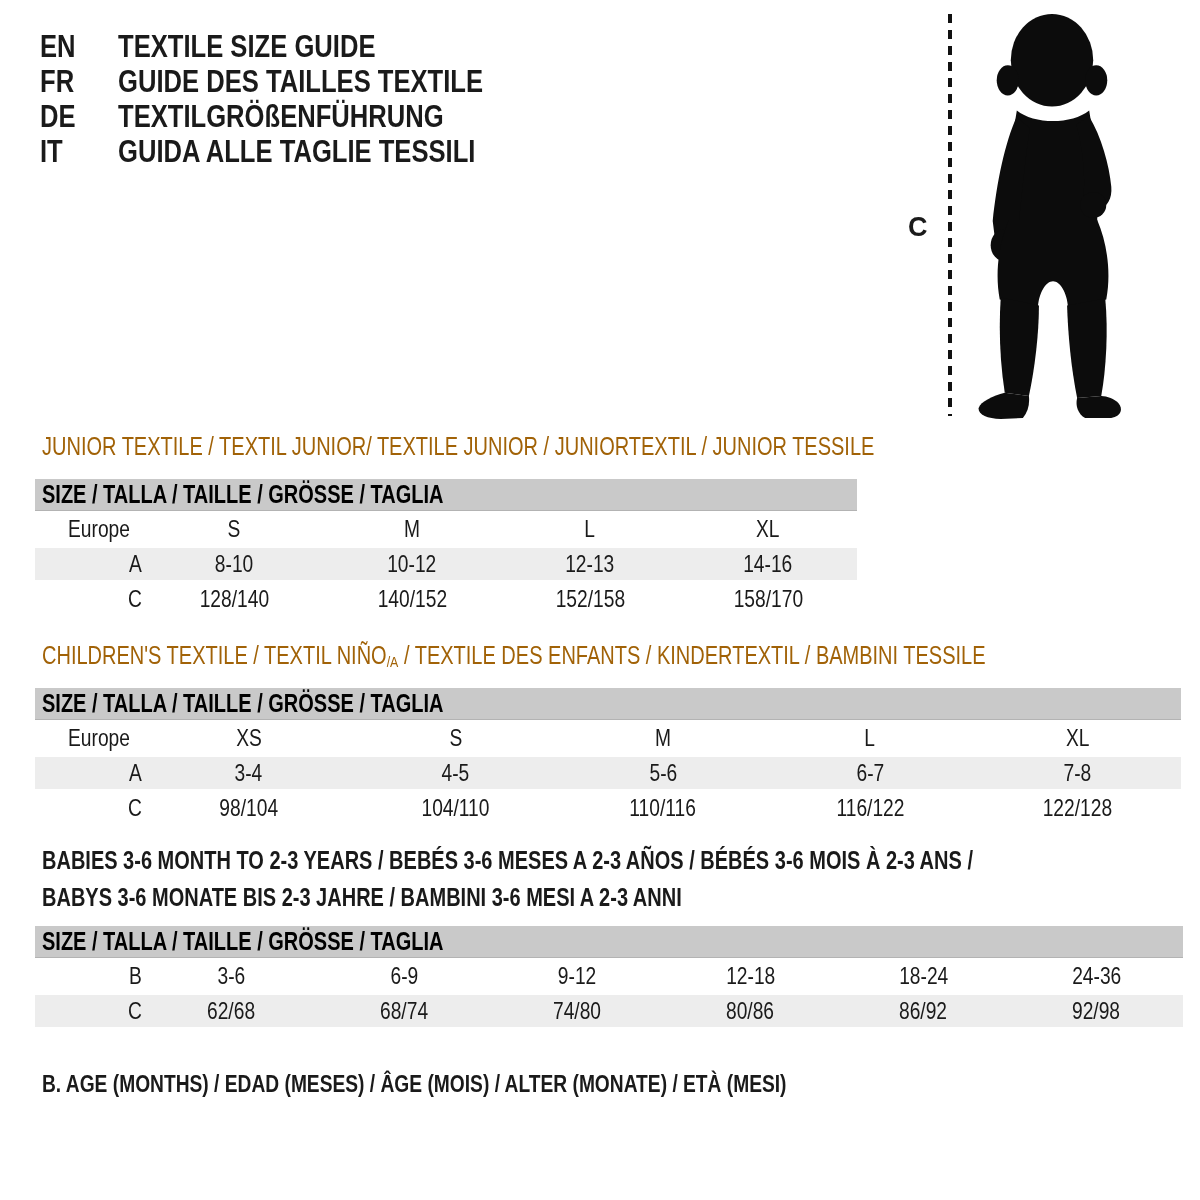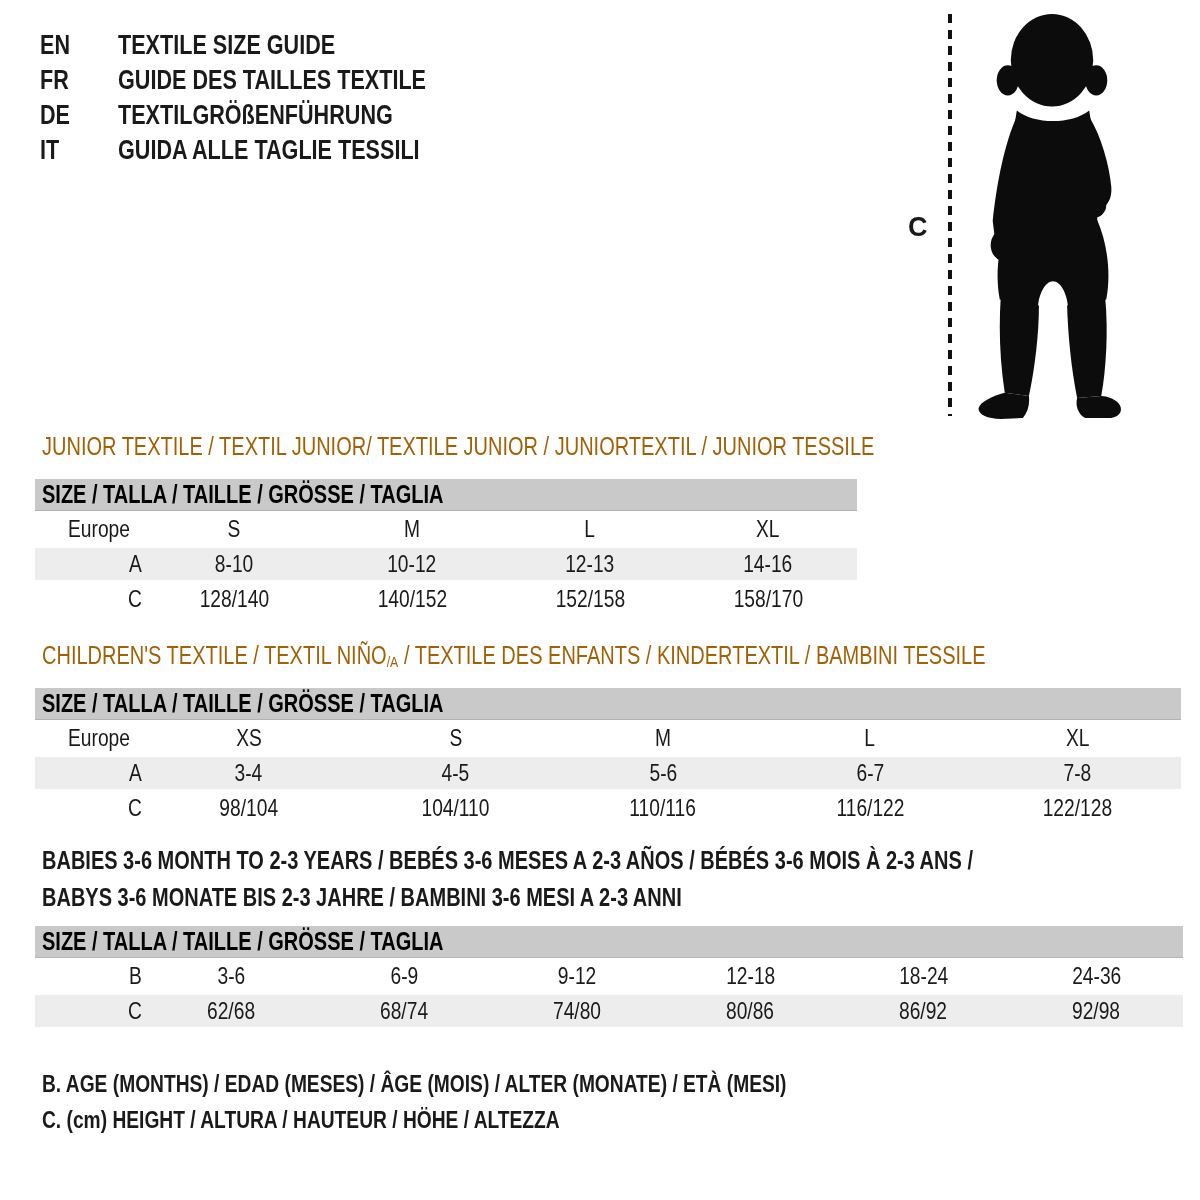--- a/index.html
+++ b/index.html
@@ -5,21 +5,21 @@
   html,body{margin:0;padding:0;background:#ffffff;}
   .page{position:relative;width:1200px;height:1200px;background:#ffffff;overflow:hidden;
         font-family:"Liberation Sans",sans-serif;color:#1a1a1a;}
 
   
   .cx{display:inline-block;transform:scaleX(0.8);transform-origin:0 50%;white-space:nowrap;}
   .cxc{display:inline-block;transform:scaleX(0.8);transform-origin:50% 50%;white-space:nowrap;}
 
   
   .lang-block{position:absolute;left:40px;top:28px;}
-  .lang-row{display:flex;height:35px;align-items:center;font-weight:bold;font-size:27px;}
+  .lang-row{display:flex;height:35px;align-items:flex-start;font-weight:bold;font-size:32px;}
   .lang-code{width:78px;flex:0 0 78px;}
 
   
   .measure-line{position:absolute;left:948px;top:14px;width:4px;height:402px;
     background:repeating-linear-gradient(to bottom,#111 0 9px,transparent 9px 16px);}
   .measure-label{position:absolute;left:908px;top:212px;font-size:27px;font-weight:bold;}
   .silhouette{position:absolute;left:966px;top:14px;width:172px;height:406px;}
 
   
   .sec-title{position:absolute;font-size:25px;font-weight:normal;color:#a16207;}
@@ -207,16 +207,15 @@
         <td class="val"><span class="cxc">80/86</span></td>
         <td class="val"><span class="cxc">86/92</span></td>
         <td class="val"><span class="cxc">92/98</span></td>
       </tr>
     </tbody>
       </table>
   </div>
 
   <div class="legend">
     <div><span class="cx">B. AGE (MONTHS) / EDAD (MESES) / ÂGE (MOIS) / ALTER (MONATE) / ETÀ (MESI)</span></div>
-    <div><span class="cx">C. (cm) HEIGHT / ALTURA / HAUTEUR / HÖHE / ALTEZZA</span></div>
   </div>
 
 </div>
 
 </body></html>

